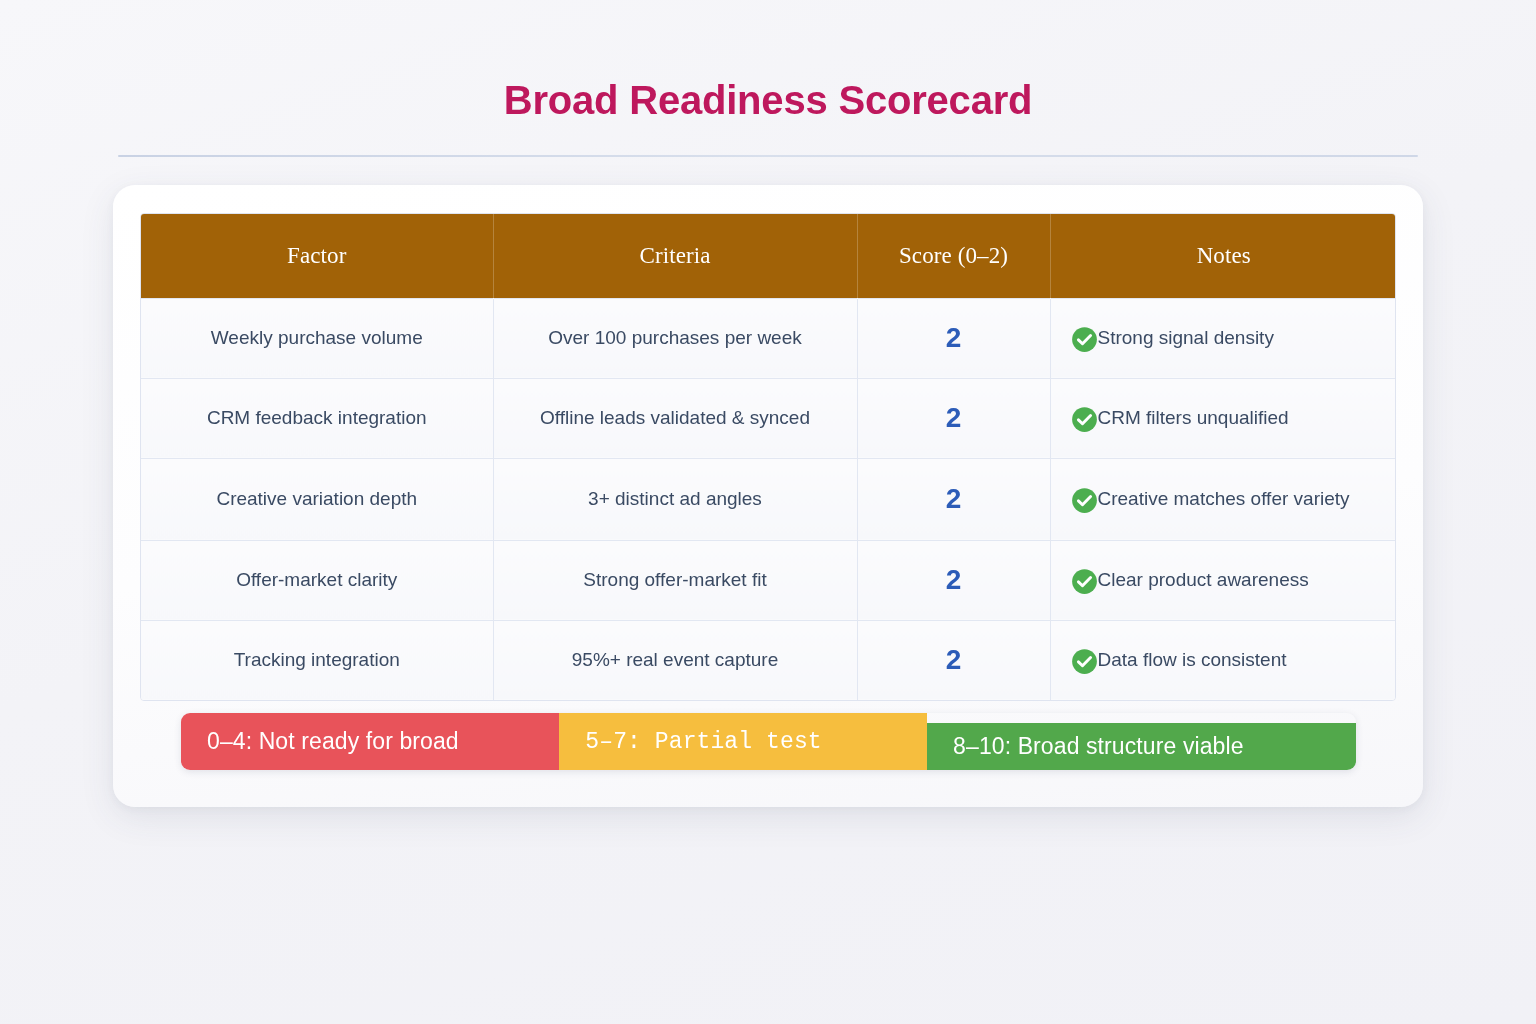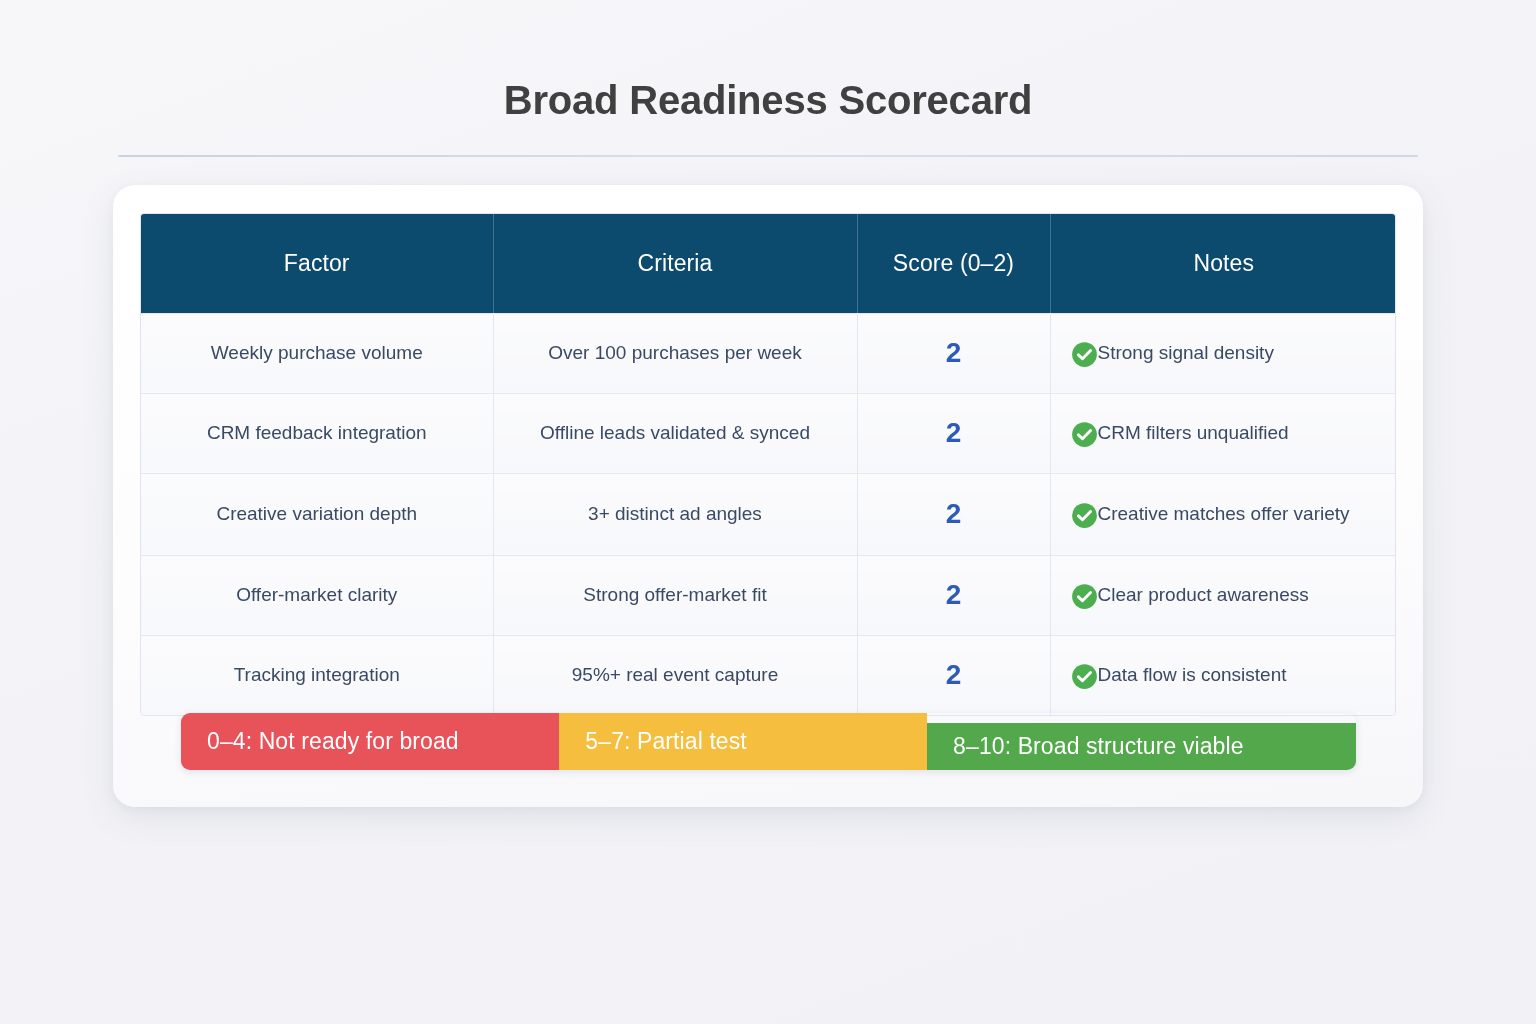--- a/index.html
+++ b/index.html
@@ -26,21 +26,21 @@
   
   .title {
     position: absolute;
     left: 0;
     top: 78px;
     width: 1536px;
     text-align: center;
     font-size: 40px;
     font-weight: bold;
     letter-spacing: -0.2px;
-    color: #404040;
+    color: #be185d;
   }
 
   .title-rule {
     position: absolute;
     left: 118px;
     top: 155px;
     width: 1300px;
     height: 2px;
     background: linear-gradient(90deg, #c9d2e4 0%, #d8dfec 50%, #cfd7e7 100%);
     border-radius: 1px;
@@ -76,29 +76,30 @@
     border-collapse: collapse;
     table-layout: fixed;
   }
 
   table.scorecard col.c-factor   { width: 352px; }
   table.scorecard col.c-criteria { width: 364px; }
   table.scorecard col.c-score    { width: 193px; }
   table.scorecard col.c-notes    { width: 347px; }
 
   thead th {
-    background: #0c4a6e;
+    background: #a16207;
     color: #ffffff;
     font-size: 23px;
     font-weight: normal;
-    height: 99px;
+    height: 84px;
     vertical-align: middle;
     text-align: center;
     border-right: 1px solid rgba(255,255,255,0.22);
     letter-spacing: 0.1px;
+    font-family: Liberation Serif, serif;
   }
   thead th:last-child { border-right: none; }
 
   tbody td {
     height: 80px;
     border-top: 1px solid #e2e7f2;
     border-right: 1px solid #e2e7f2;
     vertical-align: middle;
     font-size: 19px;
     color: #3a4a63;
@@ -157,21 +158,21 @@
   .legend-seg {
     display: flex;
     align-items: center;
     padding-left: 26px;
     color: #ffffff;
     font-size: 23px;
     letter-spacing: 0.1px;
     white-space: nowrap;
   }
   .legend-seg.s0 { flex: 0 0 32.2%; }
-  .legend-seg.s1 { flex: 0 0 31.3%; }
+  .legend-seg.s1 { flex: 0 0 31.3%; font-family: Liberation Mono, monospace; }
   .legend-seg.s2 { flex: 1 1 auto; margin-top: 10px; }
 </style>
 </head>
 <body>
 
 <div id="page-root">
 
   <div class="title">Broad Readiness Scorecard</div>
 
   <div class="title-rule"></div>

